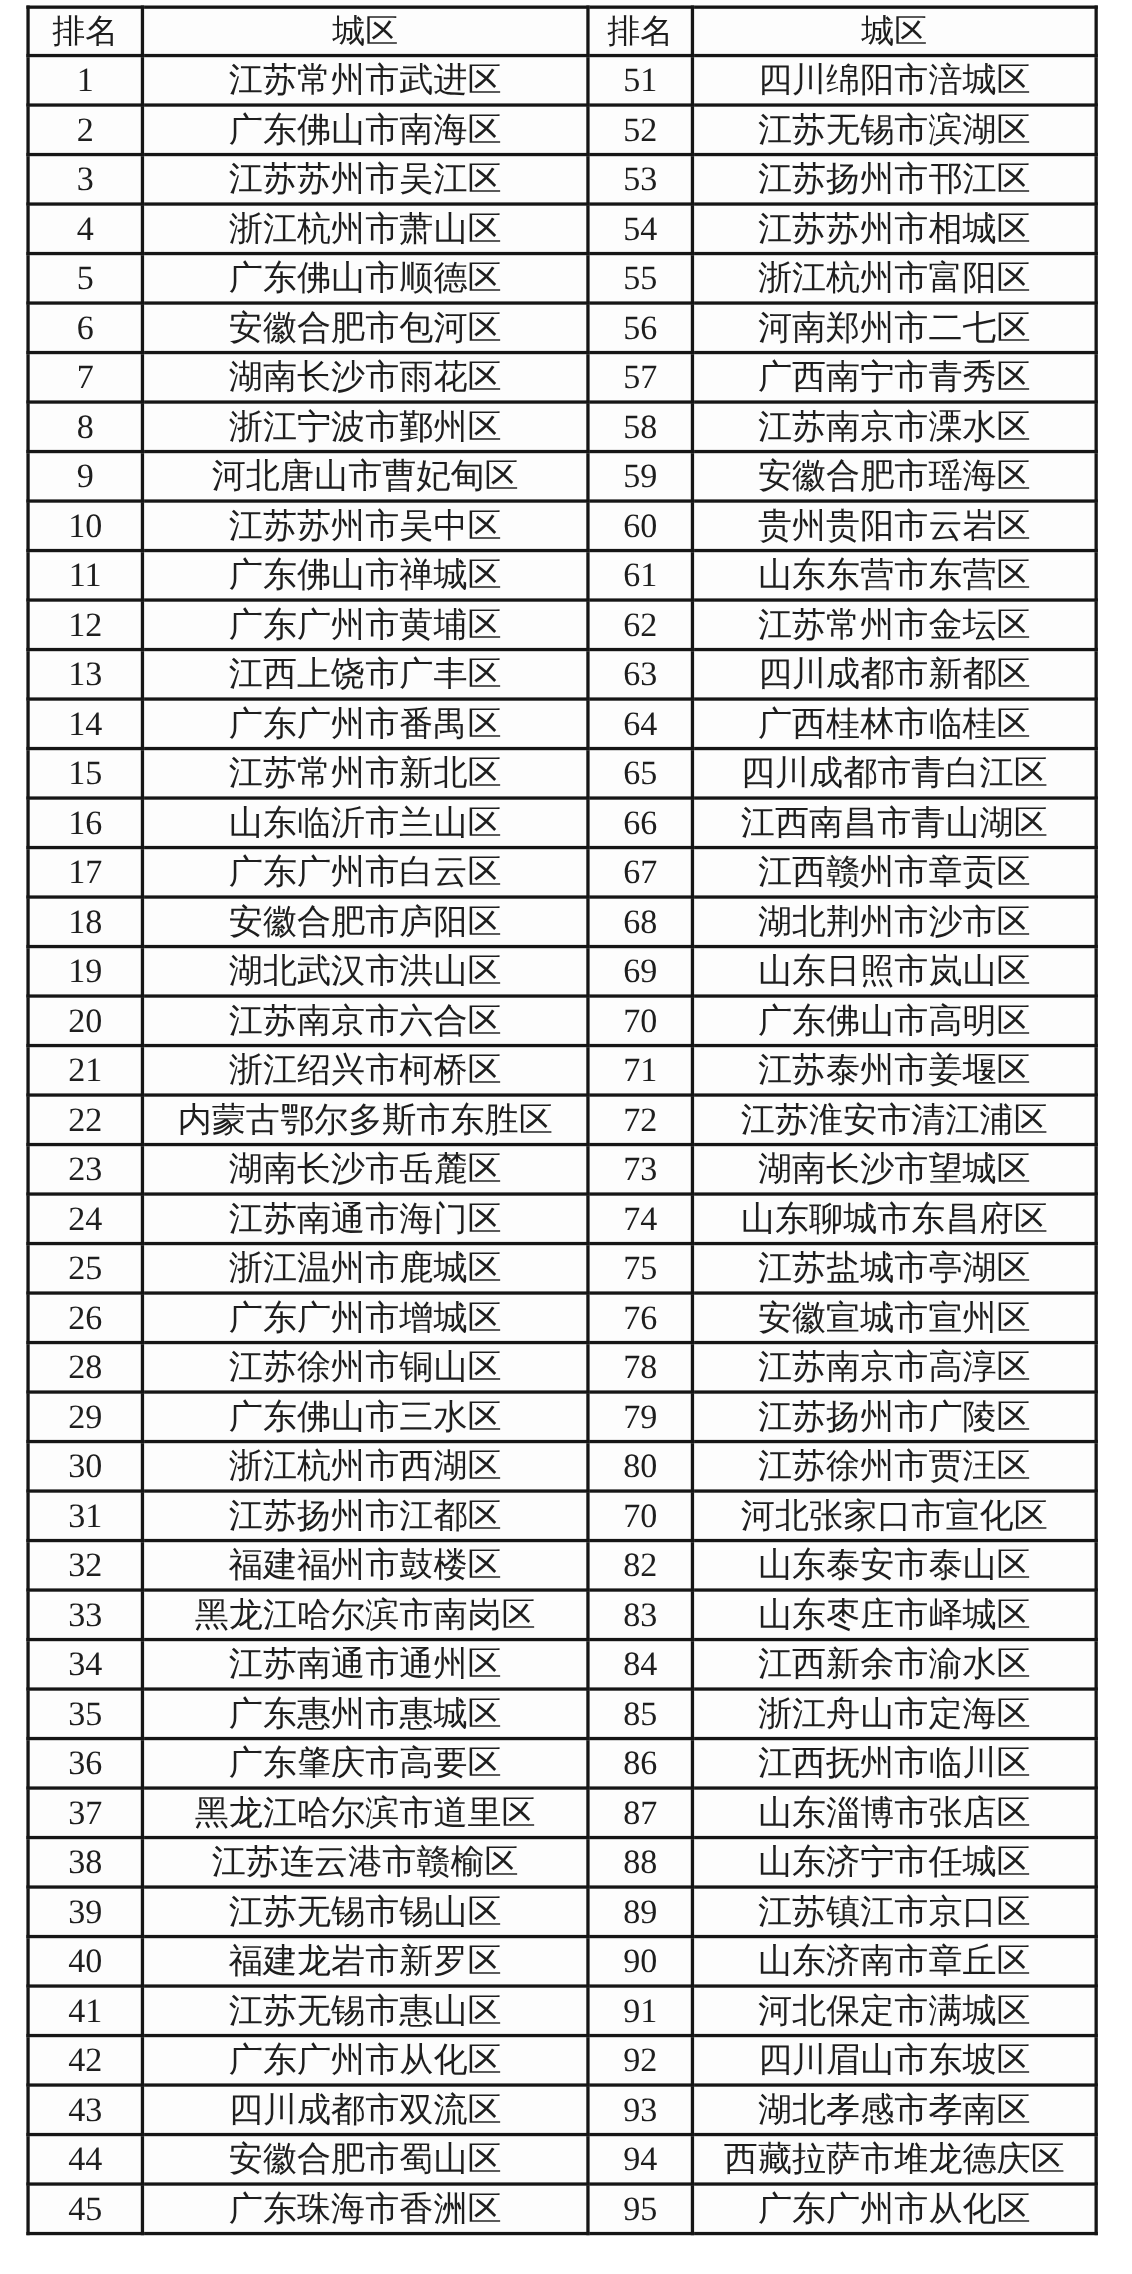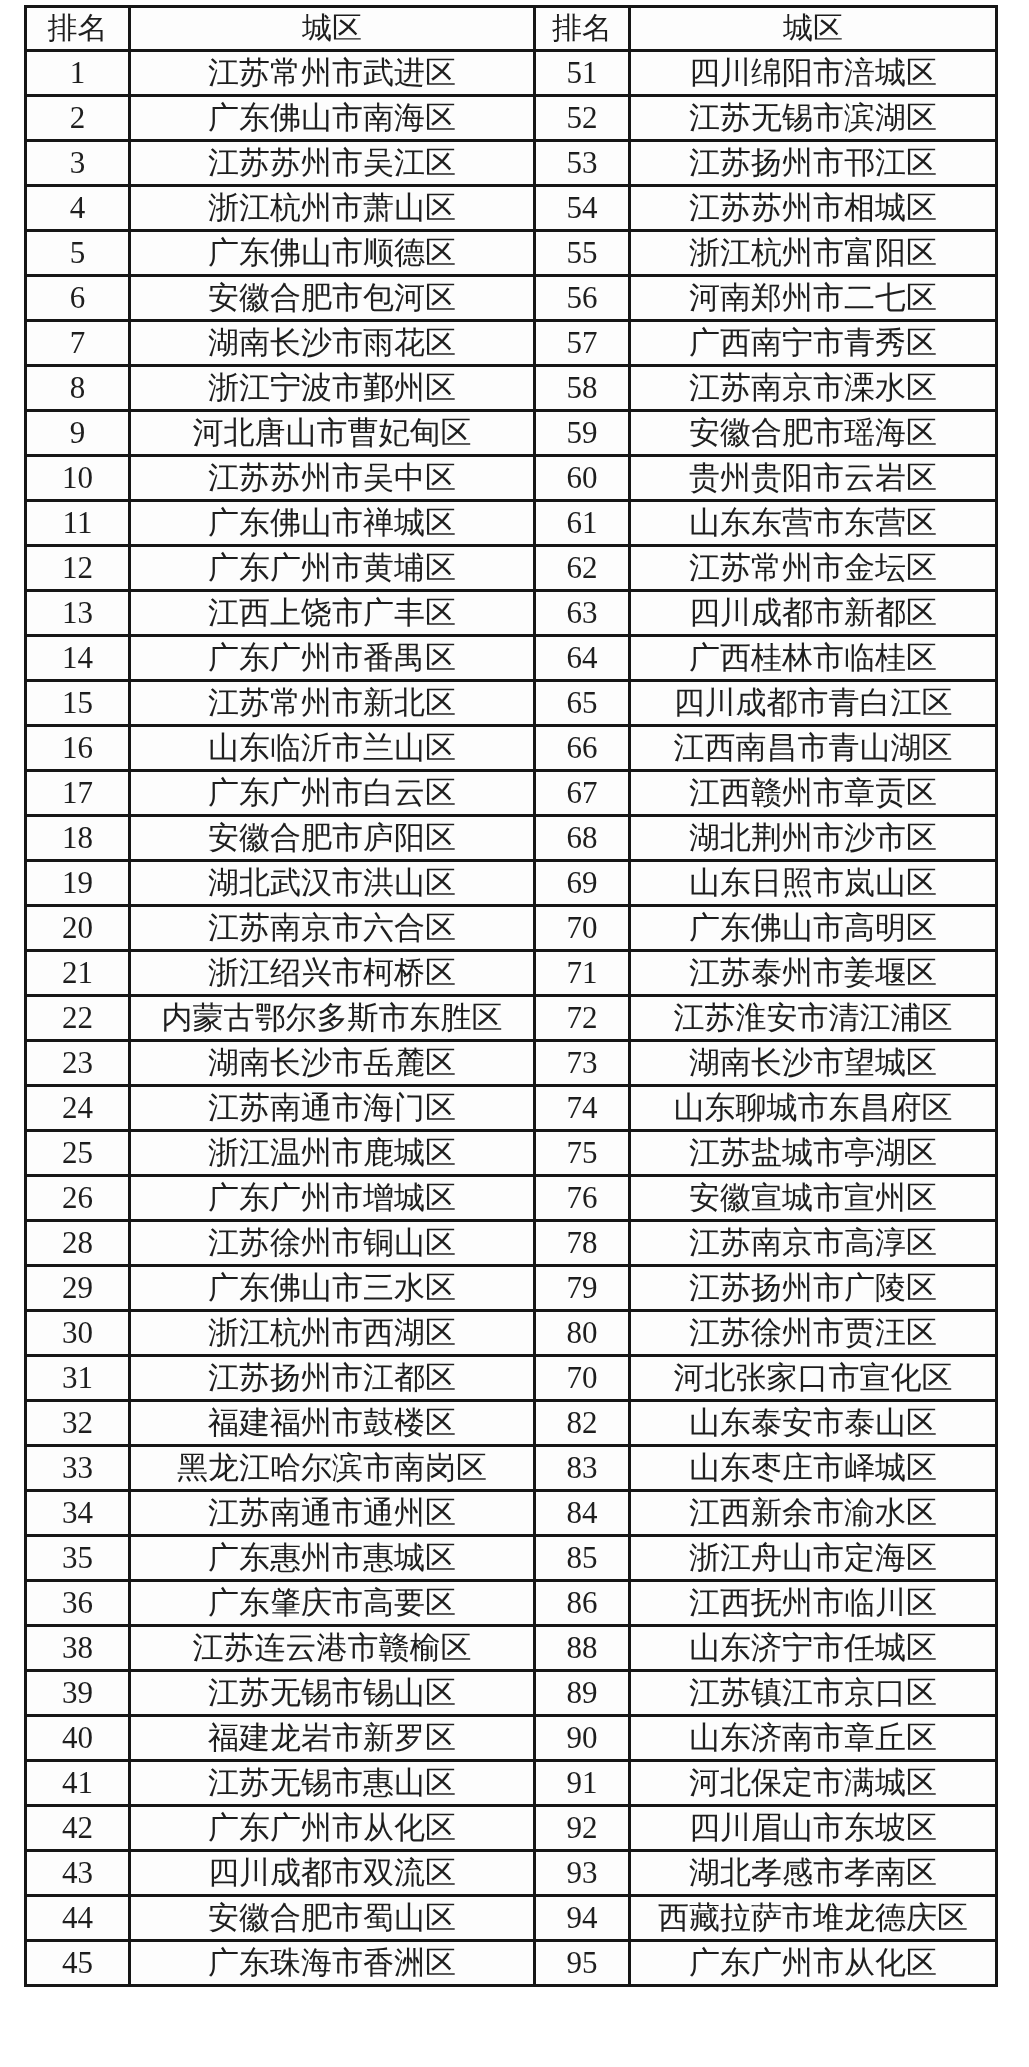--- a/index.html
+++ b/index.html
@@ -268,20 +268,26 @@
         <td>85</td>
         <td>浙江舟山市定海区</td>
       </tr>
       <tr>
         <td>36</td>
         <td>广东肇庆市高要区</td>
         <td>86</td>
         <td>江西抚州市临川区</td>
       </tr>
       <tr>
+        <td>37</td>
+        <td>黑龙江哈尔滨市道里区</td>
+        <td>87</td>
+        <td>山东淄博市张店区</td>
+      </tr>
+      <tr>
         <td>38</td>
         <td>江苏连云港市赣榆区</td>
         <td>88</td>
         <td>山东济宁市任城区</td>
       </tr>
       <tr>
         <td>39</td>
         <td>江苏无锡市锡山区</td>
         <td>89</td>
         <td>江苏镇江市京口区</td>

